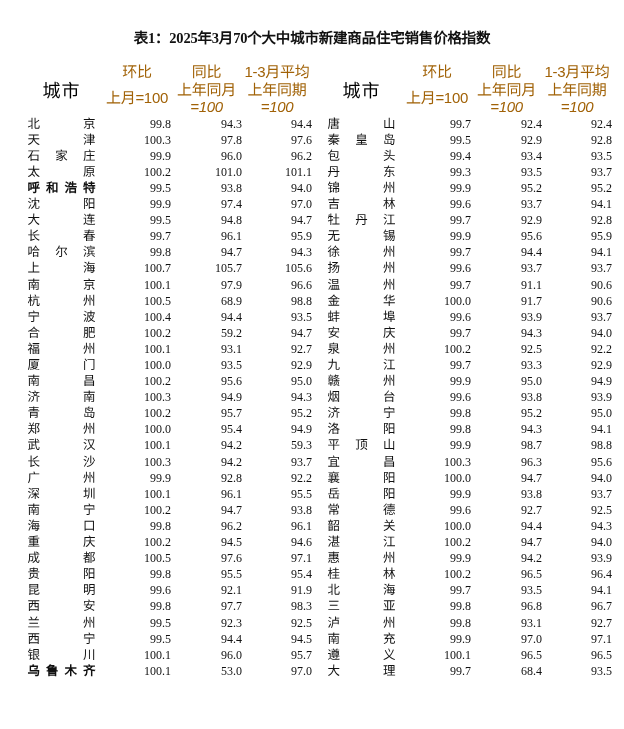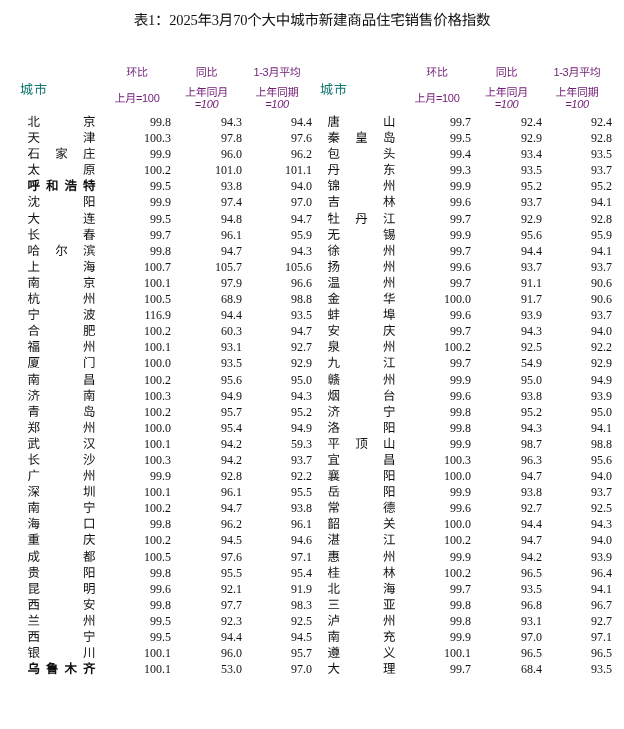--- a/index.html
+++ b/index.html
@@ -22,23 +22,23 @@
     height: 729px;
     box-sizing: border-box;
     overflow: hidden;
     background: #fff;
   }
 
   
   .title {
     text-align: center;
     font-size: 14.5px;
-    font-weight: normal;
+    font-weight: bold;
     letter-spacing: -0.2px;
-    padding-top: 12px;
+    padding-top: 30px;
     line-height: 1.2;
     font-family: "Liberation Serif", "DejaVu Serif", serif;
     color: #111;
   }
 
   
   .table-wrap {
     position: absolute;
     left: 20px;
     top: 62px;
@@ -63,44 +63,44 @@
   
   .rule-top  { border-top: 1.6px solid #111; }
   .rule-bot  { border-bottom: 1.6px solid #111; }
 
   
   .vsep-l { border-left: 1.1px solid #111; }
 
   
   .hdr {
     text-align: center;
-    font-size: 11px;
+    font-size: 15px;
     line-height: 1.12;
     letter-spacing: -0.3px;
-    color: #701a75;
+    color: #a16207;
     font-family: "Liberation Sans", "DejaVu Sans", sans-serif;
     font-weight: normal;
   }
   .hdr-top {
     height: 20px;
     border-bottom: 1.1px solid #111;
   }
   .hdr-sub {
     height: 32px;
     padding: 1px 0 2px 0;
   }
   .hdr-sub .l1 { display:block; }
   .hdr-sub .l2 { display:block;font-style:italic; }
 
   .hdr-city {
-    text-align: left;
-    font-size: 13px;
+    text-align: center;
+    font-size: 18px;
     letter-spacing: 1px;
     font-family: "Liberation Sans", "DejaVu Sans", sans-serif;
-    color: #0f766e;
+    color: #000000;
   }
 
   
   td.city {
     text-align: center;
     font-size: 12.5px;
     line-height: 16.1px;
     height: 16.1px;
     letter-spacing: 0px;
     color: #111;
@@ -336,33 +336,33 @@
             <td class="num vsep-l">68.9</td>
             <td class="num vsep-l">98.8</td>
             <td class="gutter"></td>
             <td class="city"><span class="nm">金　华</span></td>
             <td class="num vsep-l">100.0</td>
             <td class="num vsep-l">91.7</td>
             <td class="num vsep-l">90.6</td>
           </tr>
           <tr>
             <td class="city"><span class="nm">宁　波</span></td>
-            <td class="num vsep-l">116.9</td>
+            <td class="num vsep-l">100.4</td>
             <td class="num vsep-l">94.4</td>
             <td class="num vsep-l">93.5</td>
             <td class="gutter"></td>
             <td class="city"><span class="nm">蚌　埠</span></td>
             <td class="num vsep-l">99.6</td>
             <td class="num vsep-l">93.9</td>
             <td class="num vsep-l">93.7</td>
           </tr>
           <tr>
             <td class="city"><span class="nm">合　肥</span></td>
             <td class="num vsep-l">100.2</td>
-            <td class="num vsep-l">60.3</td>
+            <td class="num vsep-l">59.2</td>
             <td class="num vsep-l">94.7</td>
             <td class="gutter"></td>
             <td class="city"><span class="nm">安　庆</span></td>
             <td class="num vsep-l">99.7</td>
             <td class="num vsep-l">94.3</td>
             <td class="num vsep-l">94.0</td>
           </tr>
           <tr>
             <td class="city"><span class="nm">福　州</span></td>
             <td class="num vsep-l">100.1</td>
@@ -375,21 +375,21 @@
             <td class="num vsep-l">92.2</td>
           </tr>
           <tr>
             <td class="city"><span class="nm">厦　门</span></td>
             <td class="num vsep-l">100.0</td>
             <td class="num vsep-l">93.5</td>
             <td class="num vsep-l">92.9</td>
             <td class="gutter"></td>
             <td class="city"><span class="nm">九　江</span></td>
             <td class="num vsep-l">99.7</td>
-            <td class="num vsep-l">54.9</td>
+            <td class="num vsep-l">93.3</td>
             <td class="num vsep-l">92.9</td>
           </tr>
           <tr>
             <td class="city"><span class="nm">南　昌</span></td>
             <td class="num vsep-l">100.2</td>
             <td class="num vsep-l">95.6</td>
             <td class="num vsep-l">95.0</td>
             <td class="gutter"></td>
             <td class="city"><span class="nm">赣　州</span></td>
             <td class="num vsep-l">99.9</td>

